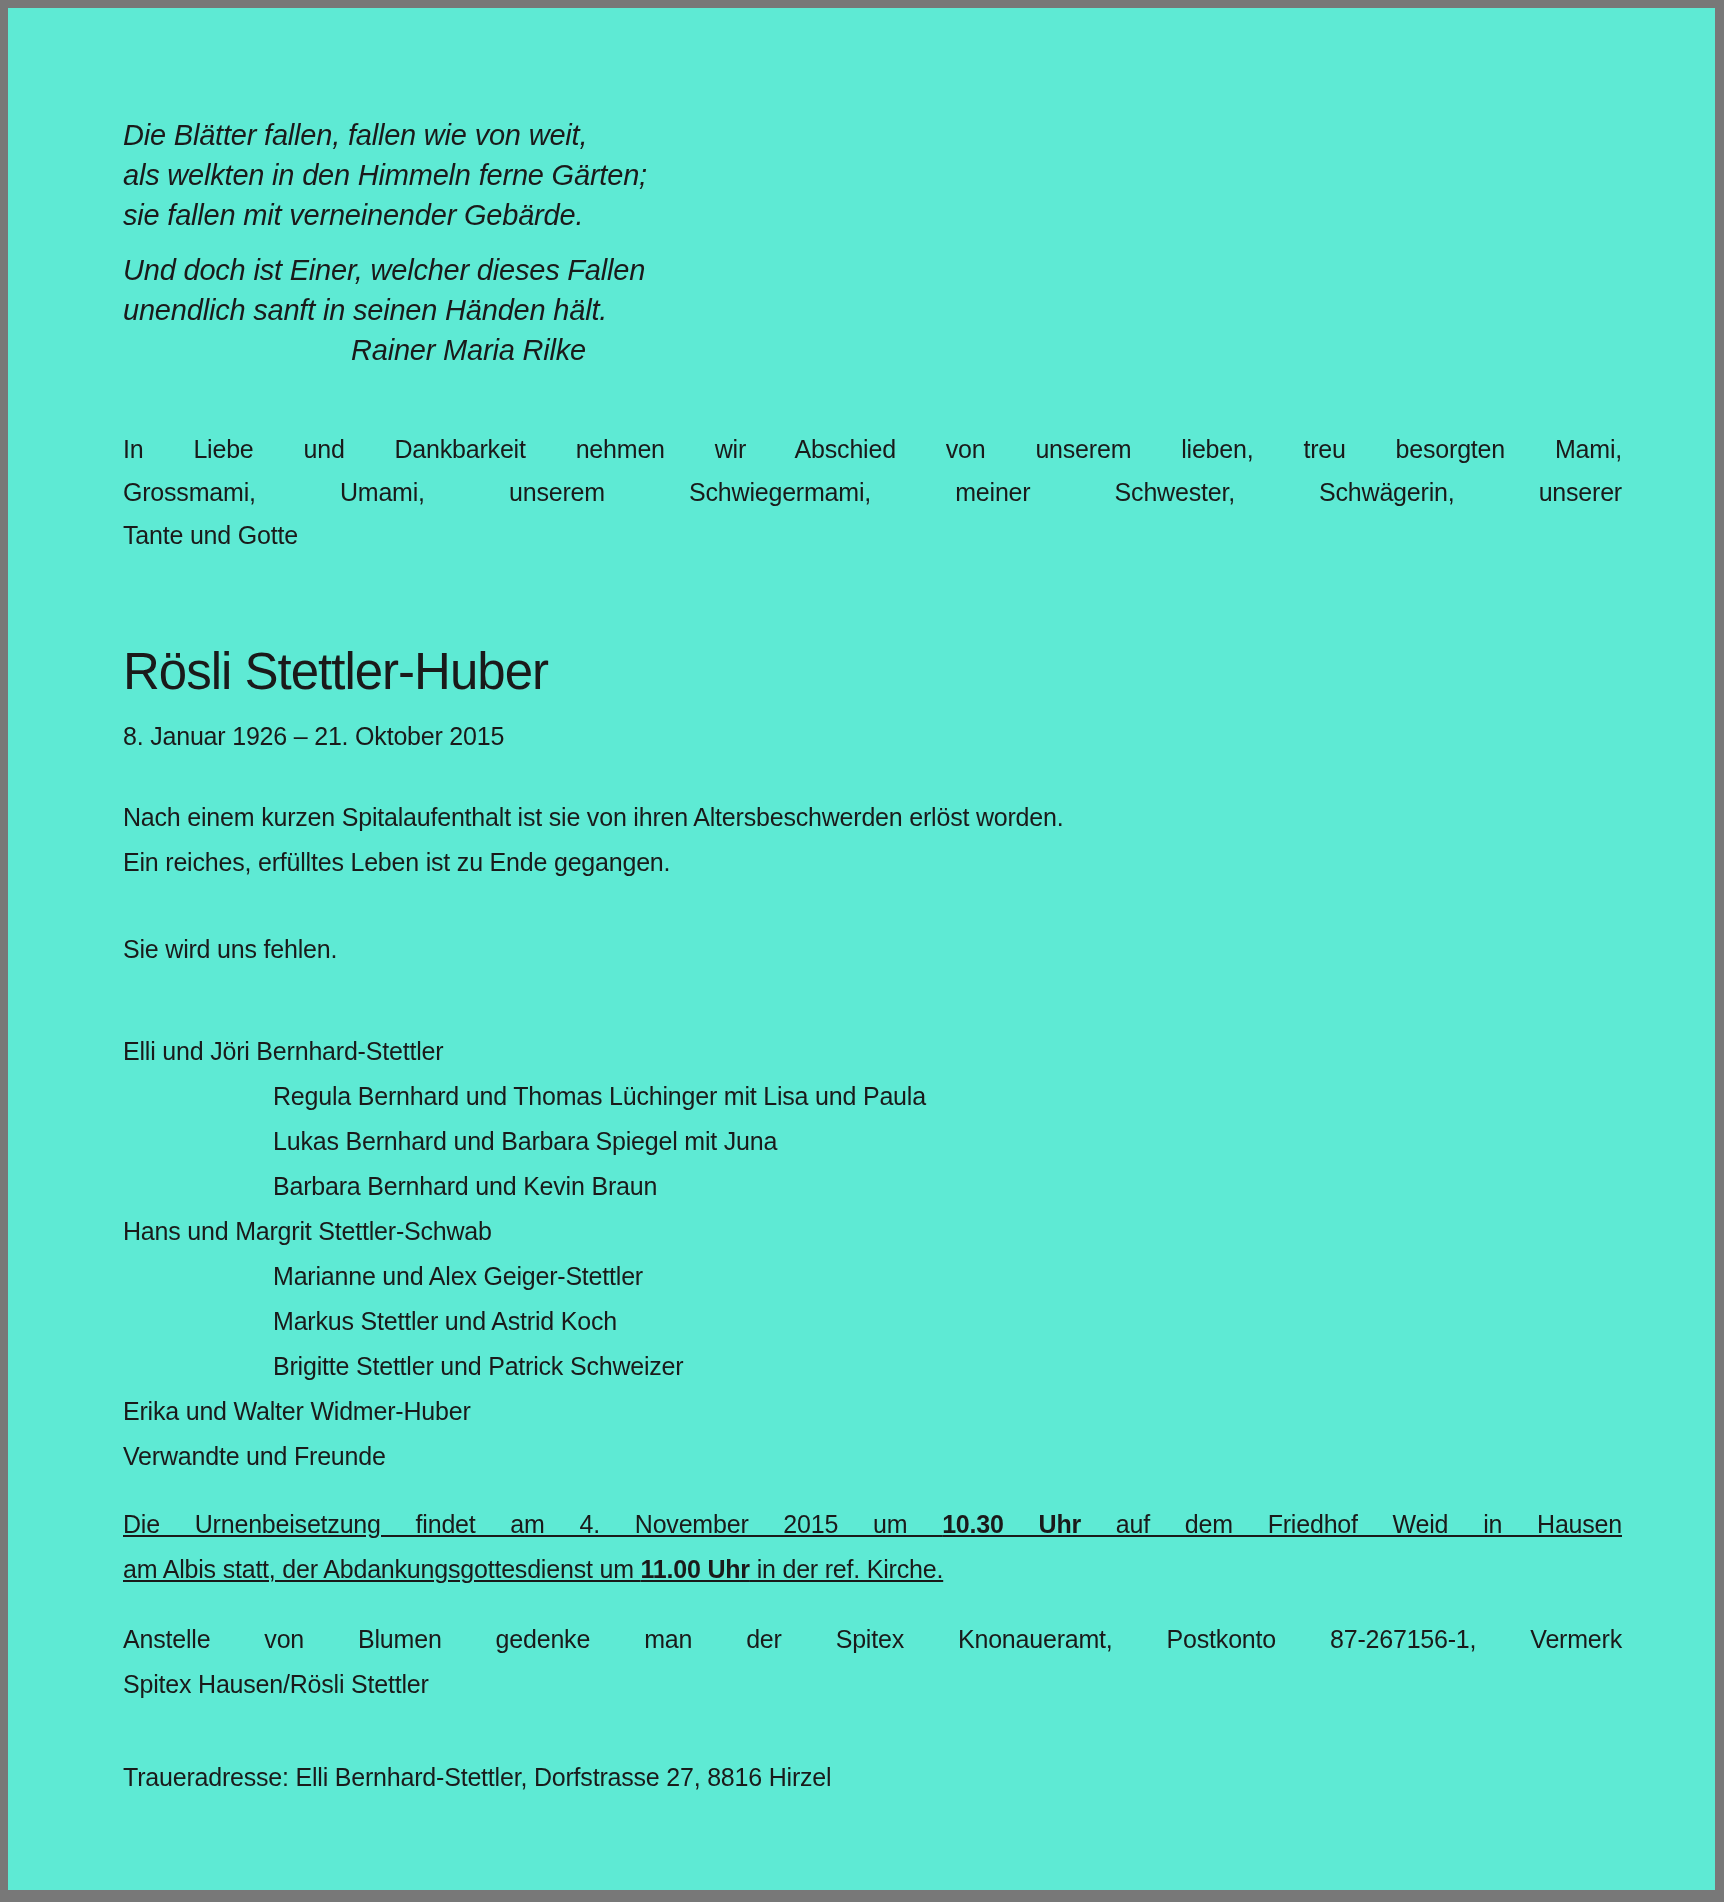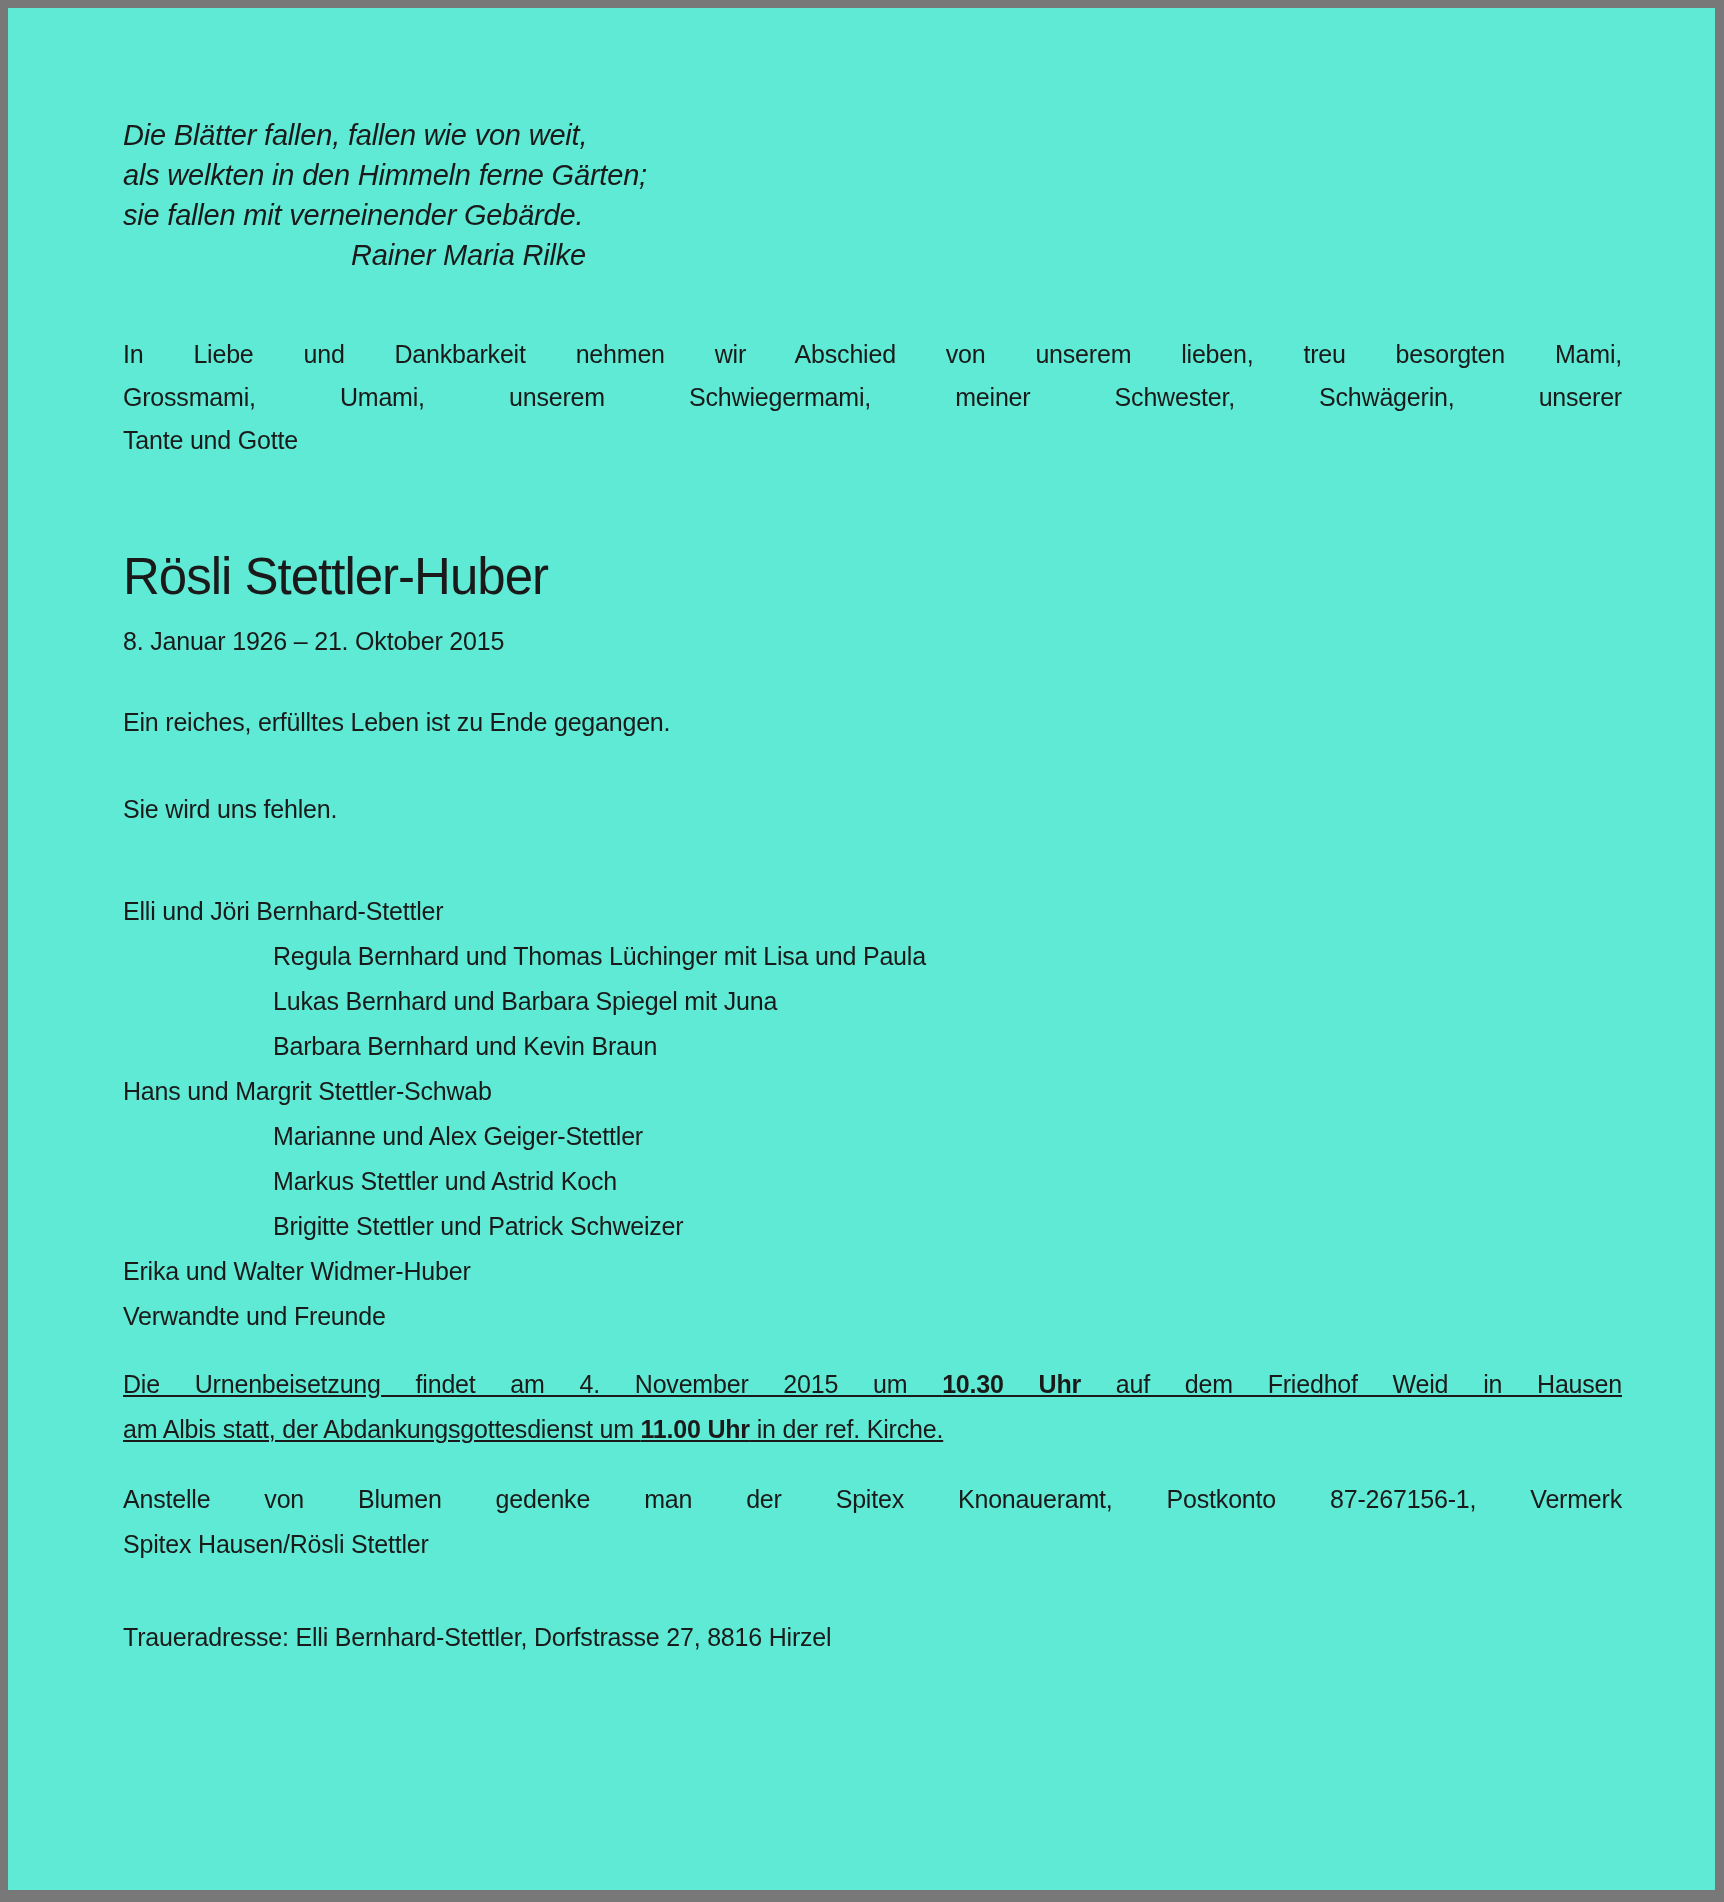--- a/index.html
+++ b/index.html
@@ -54,33 +54,38 @@
 
 <div class="sheet">
   <div class="content">
 
     <div class="poem">
       <div class="poem-stanza1">
         <div>Die Blätter fallen, fallen wie von weit,</div>
         <div>als welkten in den Himmeln ferne Gärten;</div>
         <div>sie fallen mit verneinender Gebärde.</div>
       </div>
+      <div class="poem-stanza2">
+        <div>Und doch ist Einer, welcher dieses Fallen</div>
+        <div>unendlich sanft in seinen Händen hält.</div>
+      </div>
       <div class="poem-attr">Rainer Maria Rilke</div>
     </div>
 
     <div class="intro bodytext">
       <div class="just">In Liebe und Dankbarkeit nehmen wir Abschied von unserem lieben, treu besorgten Mami,</div>
       <div class="just">Grossmami, Umami, unserem Schwiegermami, meiner Schwester, Schwägerin, unserer</div>
       <div>Tante und Gotte</div>
     </div>
 
     <div class="name">Rösli Stettler-Huber</div>
     <div class="dates bodytext">8. Januar 1926 – 21. Oktober 2015</div>
 
     <div class="passing bodytext">
+      <div>Nach einem kurzen Spitalaufenthalt ist sie von ihren Altersbeschwerden erlöst worden.</div>
       <div>Ein reiches, erfülltes Leben ist zu Ende gegangen.</div>
     </div>
 
     <div class="farewell bodytext">Sie wird uns fehlen.</div>
 
     <div class="family bodytext">
       <div class="family-row">Elli und Jöri Bernhard-Stettler</div>
       <div class="family-row indent">Regula Bernhard und Thomas Lüchinger mit Lisa und Paula</div>
       <div class="family-row indent">Lukas Bernhard und Barbara Spiegel mit Juna</div>
       <div class="family-row indent">Barbara Bernhard und Kevin Braun</div>

